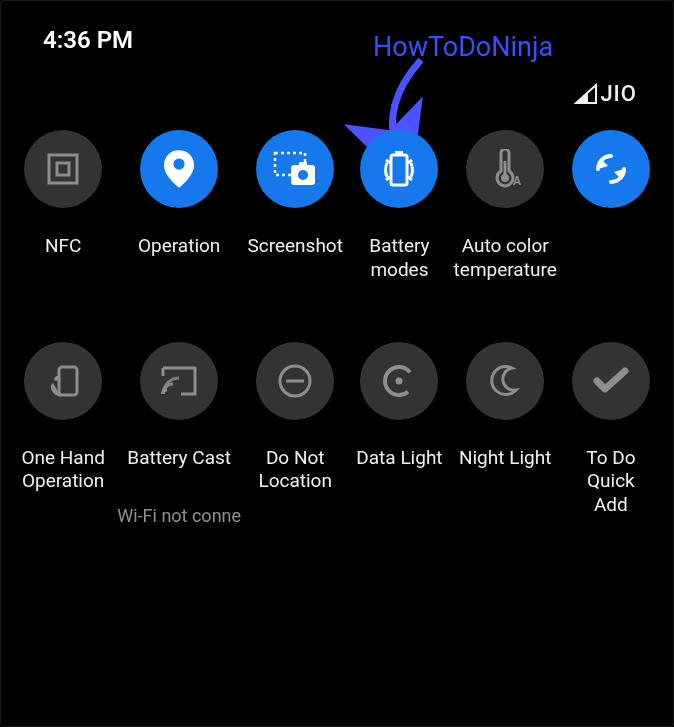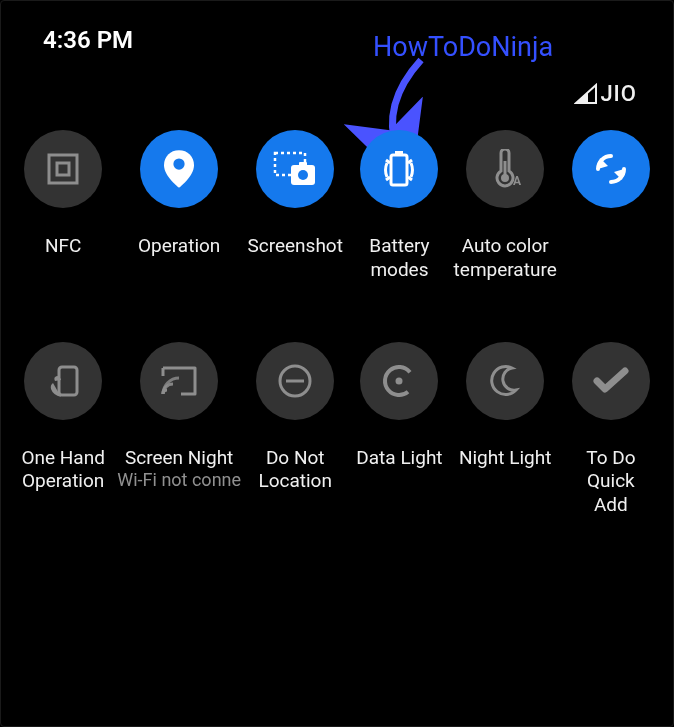--- a/index.html
+++ b/index.html
@@ -100,20 +100,21 @@
       padding: 0 2px;
       white-space: pre-line;
     }
     .tile-sublabel {
       font-size: 18px;
       color: #909090;
       line-height: 1.25;
       padding: 0 2px;
       white-space: nowrap;
       overflow: hidden;
+      margin-top: 36px;
     }
     svg { display:block; }
   </style>
 </head>
 <body>
 
 <div class="status-bar">
   <span class="time">4:36 PM</span>
 </div>
 
@@ -224,21 +225,21 @@
   <div class="tile">
     <div class="icon-circle icon-off">
       <svg width="40" height="34" viewBox="0 0 40 34">
         <path d="M4 4 h32 v26 h-14" fill="none" stroke="#8e8e8e" stroke-width="3" stroke-linejoin="round"></path>
         <path d="M4 4 v8" fill="none" stroke="#8e8e8e" stroke-width="3"></path>
         <path d="M4 30 a4 4 0 0 1 4 -4" fill="none" stroke="#8e8e8e" stroke-width="3"></path>
         <path d="M4 30 a10 10 0 0 1 10 -10" fill="none" stroke="#8e8e8e" stroke-width="3" opacity="0.9"></path>
         <path d="M4 30 a16 16 0 0 1 16 -16" fill="none" stroke="#8e8e8e" stroke-width="3" opacity="0.8"></path>
       </svg>
     </div>
-    <span class="tile-label">Screen Night</span>
+    <span class="tile-label">Battery Cast</span>
     <span class="tile-sublabel">Wi-Fi not conne</span>
   </div>
 
   <div class="tile">
     <div class="icon-circle icon-off">
       <svg width="38" height="38" viewBox="0 0 38 38">
         <circle cx="19" cy="19" r="15" fill="none" stroke="#8e8e8e" stroke-width="3"></circle>
         <line x1="10" y1="19" x2="28" y2="19" stroke="#8e8e8e" stroke-width="3"></line>
       </svg>
     </div>

